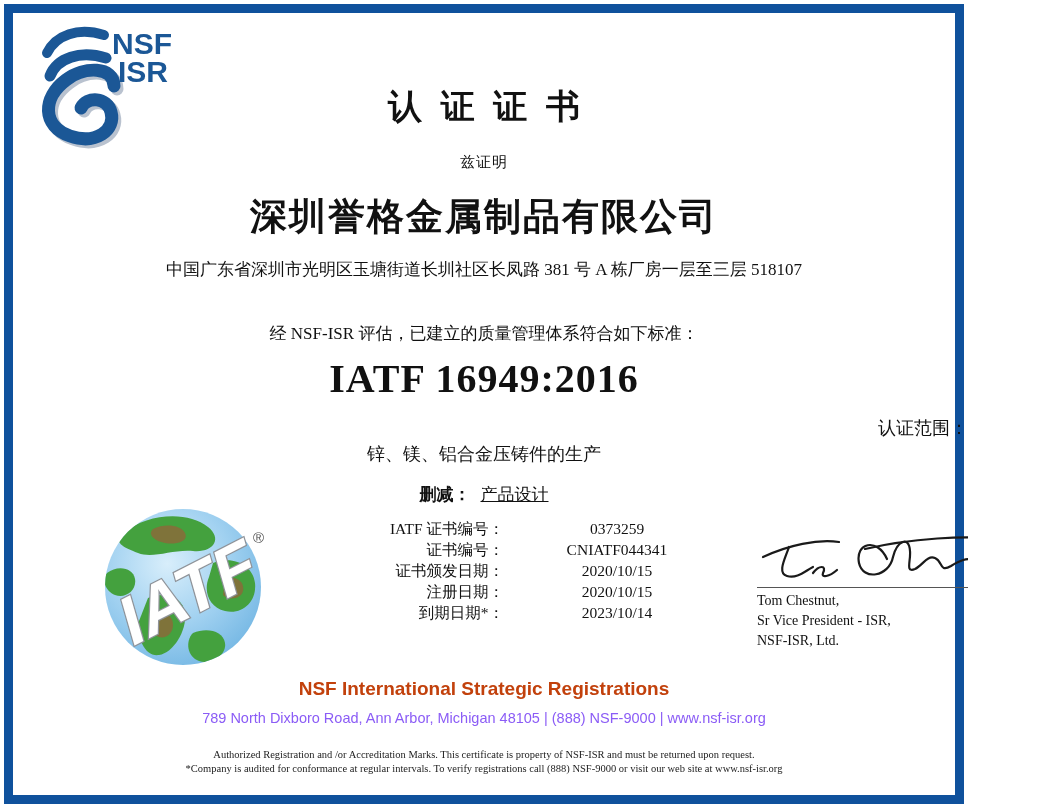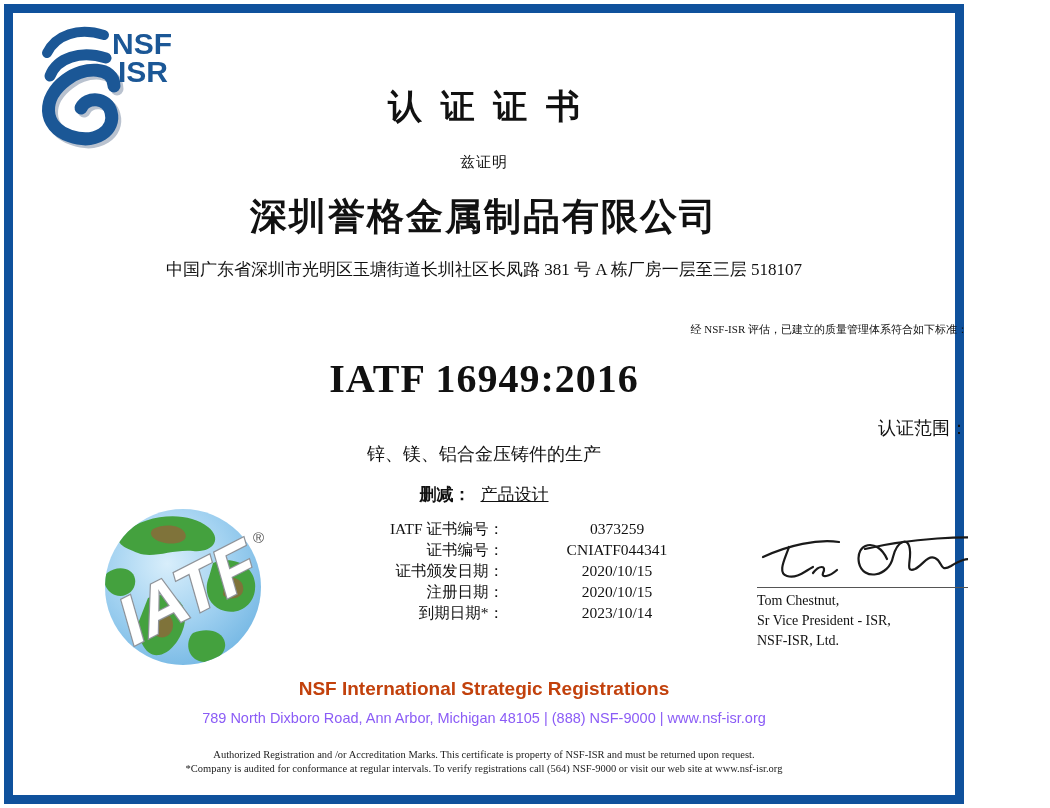--- a/index.html
+++ b/index.html
@@ -8,21 +8,21 @@
     font-family:"Liberation Serif","DejaVu Serif",serif;color:#111;
   }
   .frame{position:absolute;inset:4px;border:9px solid #0f519c;pointer-events:none;}
   .abs{position:absolute;}
   .ctr{left:0;width:100%;text-align:center;}
 
   .title{top:84px;font-size:34px;font-weight:600;letter-spacing:0.55em;text-indent:0.55em;}
   .certify{top:153px;font-size:15px;letter-spacing:1px;}
   .company{top:192px;font-size:37px;font-weight:700;letter-spacing:2px;}
   .address{top:258px;font-size:17px;}
-  .assessment{top:322px;font-size:11px;text-align:right;}
+  .assessment{top:322px;font-size:17px;}
   .standard{top:355px;font-size:40px;font-weight:700;font-family:"Liberation Serif",serif;letter-spacing:1px;}
   .scope-label{top:416px;font-size:18px;font-weight:400;text-align:right;}
   .scope-text{top:442px;font-size:18px;}
   .exclusion{top:483px;font-size:17px;}
   .exclusion b{font-weight:700;}
   .exclusion .val{margin-left:10px;text-decoration:underline;}
 
   .details{left:332px;top:518px;width:398px;}
   .detail-row{display:flex;font-size:15.5px;line-height:21px;}
   .detail-row .lbl{flex:0 0 172px;text-align:right;}
@@ -138,14 +138,14 @@
     </svg>
     <hr class="sig-line">
     <div class="sig-text">Tom Chestnut,</div>
     <div class="sig-text">Sr Vice President - ISR,</div>
     <div class="sig-text">NSF-ISR, Ltd.</div>
   </div>
 
   <div class="abs ctr footer-org">NSF International Strategic Registrations</div>
   <div class="abs ctr footer-address">789 North Dixboro Road, Ann Arbor, Michigan 48105 | (888) NSF-9000 | www.nsf-isr.org</div>
   <div class="abs ctr fine fine1">Authorized Registration and /or Accreditation Marks. This certificate is property of NSF-ISR and must be returned upon request.</div>
-  <div class="abs ctr fine fine2">*Company is audited for conformance at regular intervals. To verify registrations call (564) NSF-9000 or visit our web site at www.nsf-isr.org</div>
+  <div class="abs ctr fine fine2">*Company is audited for conformance at regular intervals. To verify registrations call (888) NSF-9000 or visit our web site at www.nsf-isr.org</div>
 </div>
 
 </body></html>

